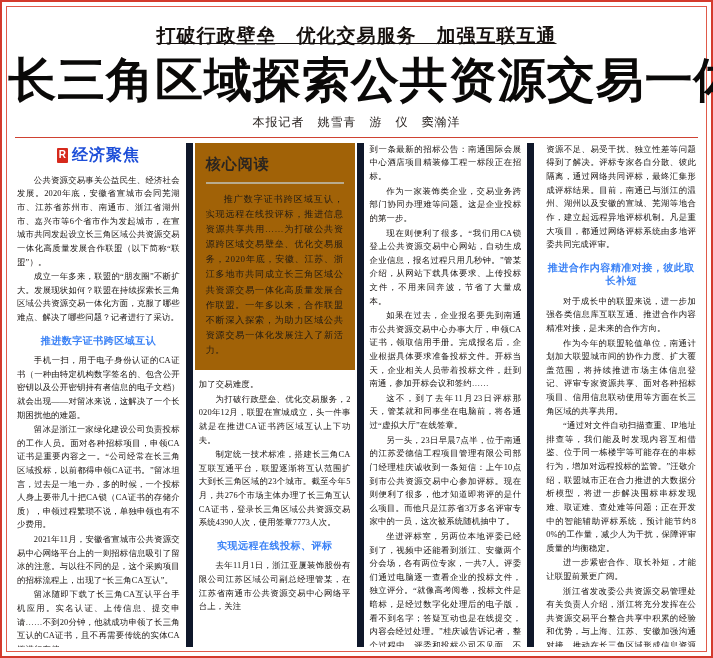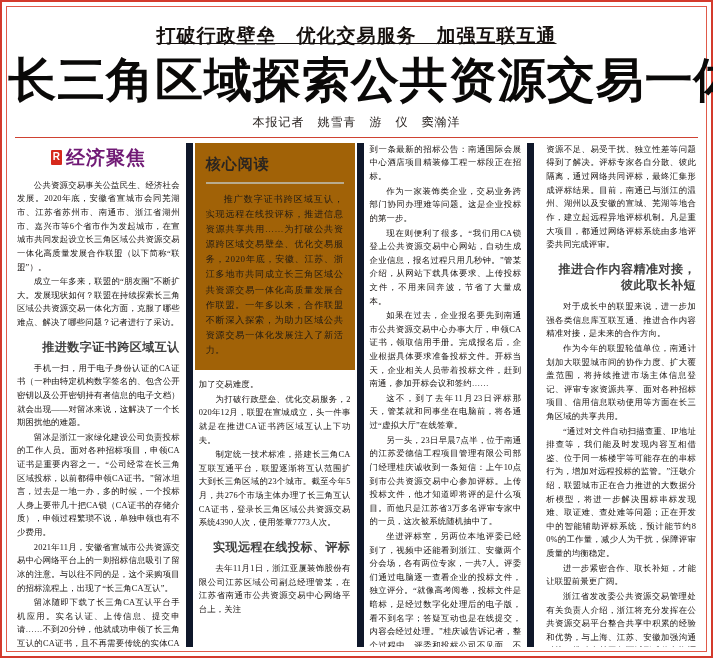--- a/index.html
+++ b/index.html
@@ -94,46 +94,46 @@
     font-family: "Liberation Sans", "DejaVu Sans", sans-serif;
     font-weight: 700;
     font-size: 10px;
     line-height: 1;
     padding: 2px 2px 3px 2px;
     border-radius: 1px;
   }
   .flag-text {
     font-family: Liberation Sans, sans-serif;
     font-weight: 700;
-    font-size: 19px;
-    color: #701a75;
+    font-size: 16px;
+    color: #1d4ed8;
     letter-spacing: 1px;
   }
 
   
   p.para {
     font-size: 8.4px;
     line-height: 1.62;
     text-align: justify;
     text-justify: inter-character;
     color: #171210;
     margin: 0 0 1px 0;
     text-indent: 2em;
     letter-spacing: 0.15px;
     word-break: break-all;
   }
   p.para.cont { text-indent: 0; }
 
   h2.subhead {
     font-family: "Liberation Sans", "DejaVu Sans", sans-serif;
     font-weight: 700;
-    font-size: 12px;
+    font-size: 10px;
     line-height: 1.35;
-    color: #404040;
-    text-align: right;
+    color: #3b82f6;
+    text-align: center;
     margin: 9px 0 7px 0;
     letter-spacing: 0.5px;
   }
 
   
   .corebox {
     background: #a16207;
     padding: 12px 11px 12px 11px;
     margin: 0 -4px 8px -4px;
   }
@@ -207,21 +207,21 @@
 
       <p class="para">去年11月1日，浙江亚厦装饰股份有限公司江苏区域公司副总经理管某，在江苏省南通市公共资源交易中心网络平台上，关注</p>
     </div>
 
     <div class="col col-3">
       <p class="para cont">到一条最新的招标公告：南通国际会展中心酒店项目精装修工程一标段正在招标。</p>
       <p class="para">作为一家装饰类企业，交易业务跨部门协同办理难等问题。这是企业投标的第一步。</p>
       <p class="para">现在则便利了很多。“我们用CA锁登上公共资源交易中心网站，自动生成企业信息，报名过程只用几秒钟。”管某介绍，从网站下载具体要求、上传投标文件，不用来回奔波，节省了大量成本。</p>
       <p class="para">如果在过去，企业报名要先到南通市公共资源交易中心办事大厅，申领CA证书，领取信用手册。完成报名后，企业根据具体要求准备投标文件。开标当天，企业相关人员带着投标文件，赶到南通，参加开标会议和签约……</p>
       <p class="para">这不，到了去年11月23日评标那天，管某就和同事坐在电脑前，将各通过“虚拟大厅”在线签章。</p>
-      <p class="para">另一头，23日早晨7点半，位于南通的江苏爱德信工程项目管理有限公司部门经理桂庆诚收到一条短信：上午10点到市公共资源交易中心参加评标。上传投标文件，他才知道即将评的是什么项目。而他只是江苏省3万多名评审专家中的一员，这次被系统随机抽中了。</p>
+      <p class="para">另一头，23日早晨7点半，位于南通的江苏爱德信工程项目管理有限公司部门经理桂庆诚收到一条短信：上午10点到市公共资源交易中心参加评标。现在则便利了很多，他才知道即将评的是什么项目。而他只是江苏省3万多名评审专家中的一员，这次被系统随机抽中了。</p>
       <p class="para">坐进评标室，另两位本地评委已经到了，视频中还能看到浙江、安徽两个分会场，各有两位专家，一共7人。评委们通过电脑逐一查看企业的投标文件，独立评分。“就像高考阅卷，投标文件是暗标，是经过数字化处理后的电子版，看不到名字；答疑互动也是在线提交，内容会经过处理。”桂庆诚告诉记者，整个过程中，评委和投标公司不见面、不接触，最后去掉一个最高分、一个最低分，得出排序结果。</p>
       <p class="para">作为投标人的管某也看不到评委，更不知晓竞争对手，这种“双盲”的感觉让他很安心。“只看企业的实力和方案，更加公平公正。”两个小时后，企业就收到了中标的结果。后续领取中标通知书和签约，都是通过网签操作、在线生成。</p>
 
     </div>
 
     <div class="col col-4">
       <p class="para cont">资源不足、易受干扰、独立性差等问题得到了解决。评标专家各自分散、彼此隔离，通过网络共同评标，最终汇集形成评标结果。目前，南通已与浙江的温州、湖州以及安徽的宣城、芜湖等地合作，建立起远程异地评标机制。凡是重大项目，都通过网络评标系统由多地评委共同完成评审。</p>
 
       <h2 class="subhead">推进合作内容精准对接，彼此取长补短</h2>
 

